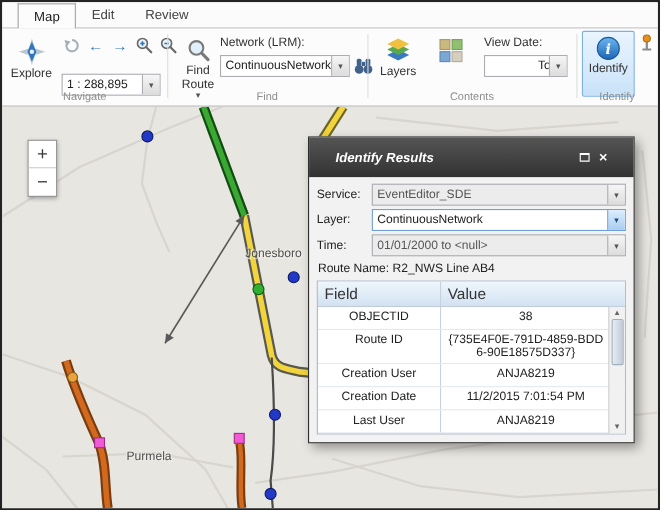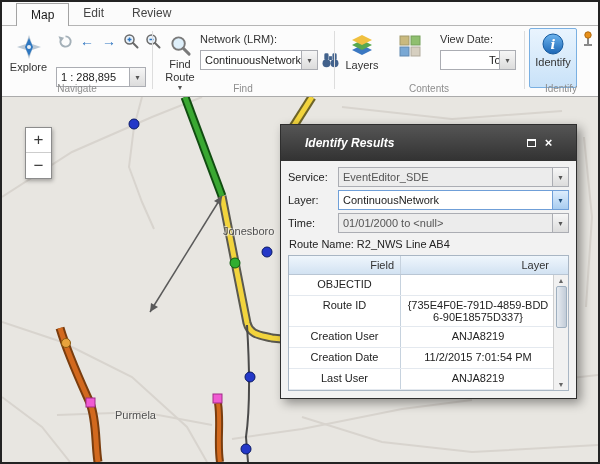--- a/index.html
+++ b/index.html
@@ -48,21 +48,21 @@
   .win-icons { display: flex; align-items: center; gap: 8px; }
   .max-icon { display: inline-block; width: 9px; height: 8px; border: 1px solid #fff; border-top-width: 2px; }
   .close-icon { font-size: 13px; font-weight: bold; line-height: 12px; }
   .panel-body { padding: 6px 7px 7px 7px; }
   .frow { display: flex; align-items: center; margin-bottom: 3px; }
   .flabel { width: 50px; font-size: 11px; color: #222; }
   .frow .combo { flex: 1; }
   .route-name { font-size: 11px; color: #222; margin: 5px 0 5px 1px; }
 
   .tbl { border: 1px solid #a9b6c4; background: #fff; }
-  .t-head { display: flex; background: linear-gradient(#eff6fc, #d2e2f2); border-bottom: 1px solid #b9c6d4; font-size: 11px; color: #333; text-align: right; }
+  .t-head { display: flex; background: linear-gradient(#eff6fc, #d2e2f2); border-bottom: 1px solid #b9c6d4; font-size: 14px; color: #333; }
   .t-cell { padding: 3px 6px; }
   .t-cell.f { width: 112px; border-right: 1px solid #c6d2de; flex-shrink: 0; }
   .t-cell.v { flex: 1; padding-right: 19px; word-break: break-all; }
   .t-body { position: relative; text-align: center; }
   .t-row { display: flex; border-bottom: 1px solid #e4e9ef; font-size: 11px; color: #222; min-height: 21px; }
   .t-row:last-child { border-bottom: none; }
   .scrollbar { position: absolute; right: 0; top: 0; bottom: 0; width: 15px; background: #f1f1f1; border-left: 1px solid #cfcfcf; display: flex; flex-direction: column; align-items: center; font-size: 7px; color: #666; padding: 2px 0; }
   .sb-thumb { width: 11px; height: 42px; background: linear-gradient(90deg, #e6ebf1, #c2ccd8); border: 1px solid #9fb0c0; border-radius: 2px; margin-top: 2px; }
   .sb-down { margin-top: auto; }
 </style>
@@ -283,25 +283,26 @@
             <span class="txt">01/01/2000 to &lt;null&gt;</span>
             <span class="btn">▾</span>
           </div>
         </div>
 
         <div class="route-name">Route Name: R2_NWS Line AB4</div>
 
         <div class="tbl">
           <div class="t-head">
             <div class="t-cell f">Field</div>
-            <div class="t-cell v">Layer</div>
+            <div class="t-cell v">Value</div>
           </div>
           <div class="t-body">
             <div class="t-row">
               <div class="t-cell f">OBJECTID</div>
+              <div class="t-cell v">38</div>
             </div>
             <div class="t-row">
               <div class="t-cell f">Route ID</div>
               <div class="t-cell v">{735E4F0E-791D-4859-BDD6-90E18575D337}</div>
             </div>
             <div class="t-row">
               <div class="t-cell f">Creation User</div>
               <div class="t-cell v">ANJA8219</div>
             </div>
             <div class="t-row">

